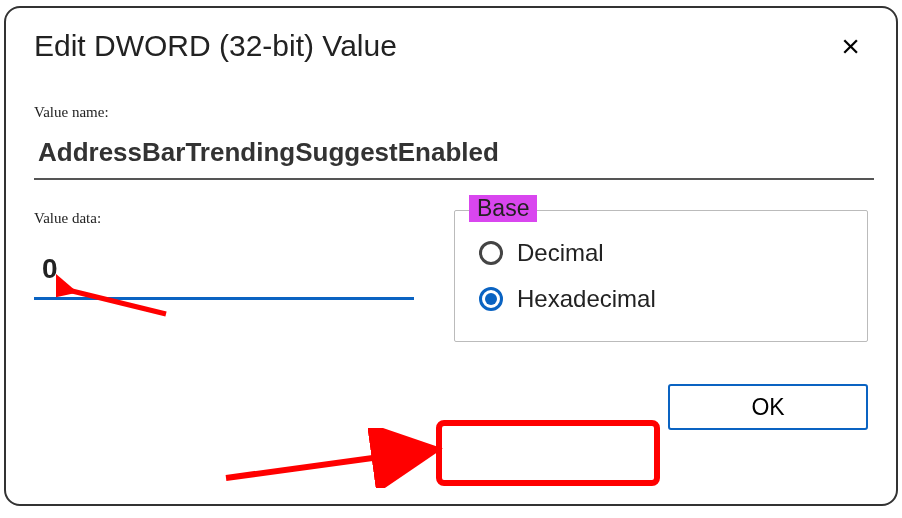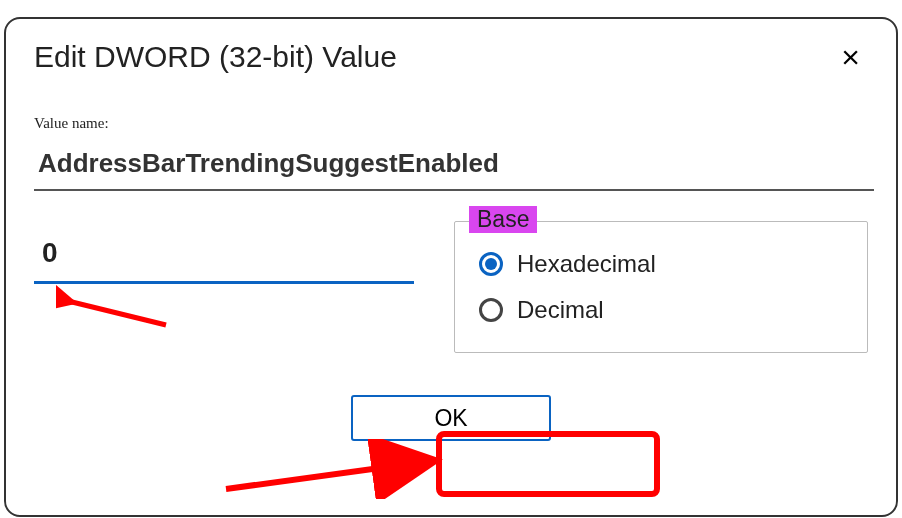--- a/index.html
+++ b/index.html
@@ -8,21 +8,21 @@
     padding: 0;
     width: 902px;
     height: 518px;
     font-family: "Segoe UI", Arial, sans-serif;
     background: #ffffff;
     position: relative;
   }
   .dialog {
     position: absolute;
     left: 4px;
-    top: 17px;
+    top: 6px;
     width: 894px;
     height: 500px;
     border: 2px solid #333;
     border-radius: 16px;
     background: #fff;
     padding: 18px 28px 24px 28px;
   }
   .titlebar {
     display: flex;
     justify-content: space-between;
@@ -122,21 +122,21 @@
     border-color: #0a63c2;
   }
   .radio-dot {
     width: 12px;
     height: 12px;
     background: #0a63c2;
     border-radius: 50%;
   }
   .button-row {
     display: flex;
-    justify-content: center;
+    justify-content: flex-end;
     gap: 32px;
     margin-top: 42px;
   }
   .btn {
     width: 200px;
     height: 46px;
     font-size: 23px;
     background: #fff;
     border: 1px solid #888;
     border-radius: 3px;
@@ -174,37 +174,38 @@
   <div class="titlebar">
     <div class="title">Edit DWORD (32-bit) Value</div>
     <div class="close-x">×</div>
   </div>
 
   <div class="label">Value name:</div>
   <input class="value-name-field" type="text" readonly="" value="AddressBarTrendingSuggestEnabled" style="">
 
   <div class="row">
     <div class="col-left">
+      <div class="label">Value data:</div>
       <input class="value-data-field" type="text" value="0" style="">
     </div>
 
     <div class="base-group">
       <div class="fieldset">
         <div class="legend">Base</div>
+
+        <div class="radio-row">
+          <span class="radio-circle"></span>
+          <span>Decimal</span>
+        </div>
 
         <div class="radio-row">
           <span class="radio-circle selected">
             <span class="radio-dot"></span>
           </span>
           <span>Hexadecimal</span>
-        </div>
-
-        <div class="radio-row">
-          <span class="radio-circle"></span>
-          <span>Decimal</span>
         </div>
       </div>
     </div>
   </div>
 
   <div class="button-row">
     <div class="btn primary">
       <span>OK</span>
     </div>
   </div>

